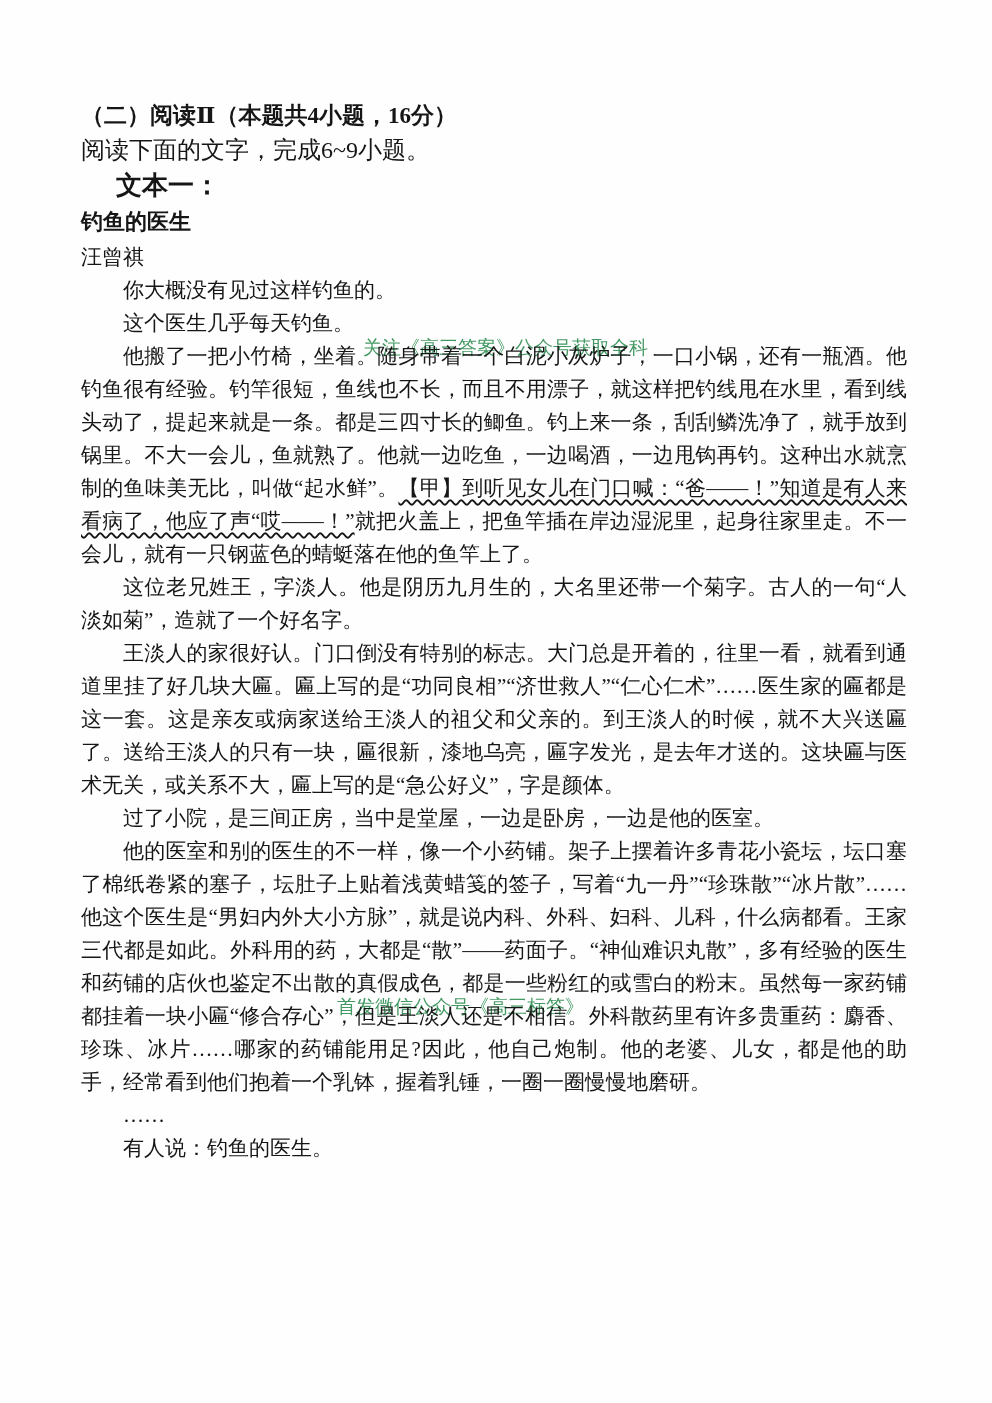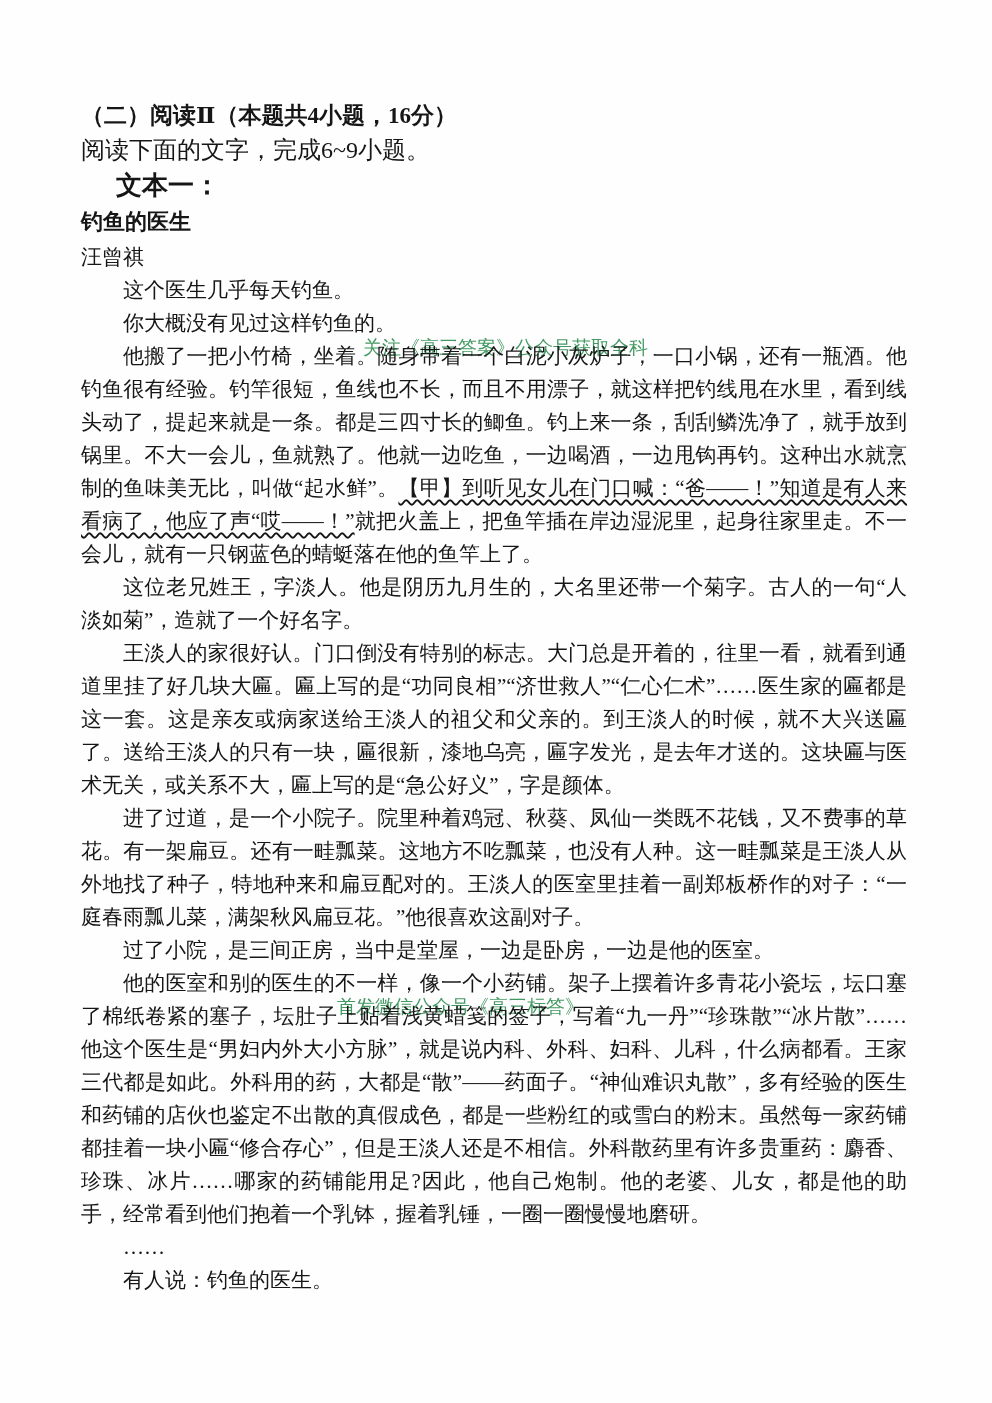--- a/index.html
+++ b/index.html
@@ -89,31 +89,30 @@
     <div class="section-header">（二）阅读Ⅱ（本题共4小题，16分）</div>
 
     <div class="instruction">阅读下面的文字，完成6~9小题。</div>
 
     <div class="text-label">文本一：</div>
 
     <div class="title">钓鱼的医生</div>
 
     <div class="author">汪曾祺</div>
 
+    <p class="para">你大概没有见过这样钓鱼的。</p>
+
     <p class="para">这个医生几乎每天钓鱼。</p>
-
-    <p class="para">你大概没有见过这样钓鱼的。</p>
 
     <p class="para"><span>他搬了一把小竹椅，坐着。随身带着一个白泥小灰炉子，一口小锅，还有一瓶酒。他钓鱼很有经验。钓竿很短，鱼线也不长，而且不用漂子，就这样把钓线甩在水里，看到线头动了，提起来就是一条。都是三四寸长的鲫鱼。钓上来一条，刮刮鳞洗净了，就手放到锅里。不大一会儿，鱼就熟了。他就一边吃鱼，一边喝酒，一边甩钩再钓。这种出水就烹制的鱼味美无比，叫做“起水鲜”。</span><span class="wavy">【甲】到听见女儿在门口喊：“爸——！”知道是有人来看病了，他应了声“哎——！”</span><span>就把火盖上，把鱼竿插在岸边湿泥里，起身往家里走。不一会儿，就有一只钢蓝色的蜻蜓落在他的鱼竿上了。</span></p>
 
     <p class="para">这位老兄姓王，字淡人。他是阴历九月生的，大名里还带一个菊字。古人的一句“人淡如菊”，造就了一个好名字。</p>
 
     <p class="para">王淡人的家很好认。门口倒没有特别的标志。大门总是开着的，往里一看，就看到通道里挂了好几块大匾。匾上写的是“功同良相”“济世救人”“仁心仁术”……医生家的匾都是这一套。这是亲友或病家送给王淡人的祖父和父亲的。到王淡人的时候，就不大兴送匾了。送给王淡人的只有一块，匾很新，漆地乌亮，匾字发光，是去年才送的。这块匾与医术无关，或关系不大，匾上写的是“急公好义”，字是颜体。</p>
 
-    <p class="para">进了过道，是一个小院子。院里种着鸡冠、秋葵、凤仙一类既不花钱，又不费事的草花。有一架扁豆。还有一畦瓢菜。这地方不吃瓢菜，也没有人种。这一畦瓢菜是王淡人从外地找了种子，特地种来和扁豆配对的。王淡人的医室里挂着一副郑板桥作的对子：“一庭春雨瓢儿菜，满架秋风扁豆花。”他很喜欢这副对子。</p>
 
     <p class="para">过了小院，是三间正房，当中是堂屋，一边是卧房，一边是他的医室。</p>
 
     <p class="para">他的医室和别的医生的不一样，像一个小药铺。架子上摆着许多青花小瓷坛，坛口塞了棉纸卷紧的塞子，坛肚子上贴着浅黄蜡笺的签子，写着“九一丹”“珍珠散”“冰片散”……他这个医生是“男妇内外大小方脉”，就是说内科、外科、妇科、儿科，什么病都看。王家三代都是如此。外科用的药，大都是“散”——药面子。“神仙难识丸散”，多有经验的医生和药铺的店伙也鉴定不出散的真假成色，都是一些粉红的或雪白的粉末。虽然每一家药铺都挂着一块小匾“修合存心”，但是王淡人还是不相信。外科散药里有许多贵重药：麝香、珍珠、冰片……哪家的药铺能用足?因此，他自己炮制。他的老婆、儿女，都是他的助手，经常看到他们抱着一个乳钵，握着乳锤，一圈一圈慢慢地磨研。</p>
 
     <p class="para">……</p>
 
     <p class="para">有人说：钓鱼的医生。</p>
 
   </div>

